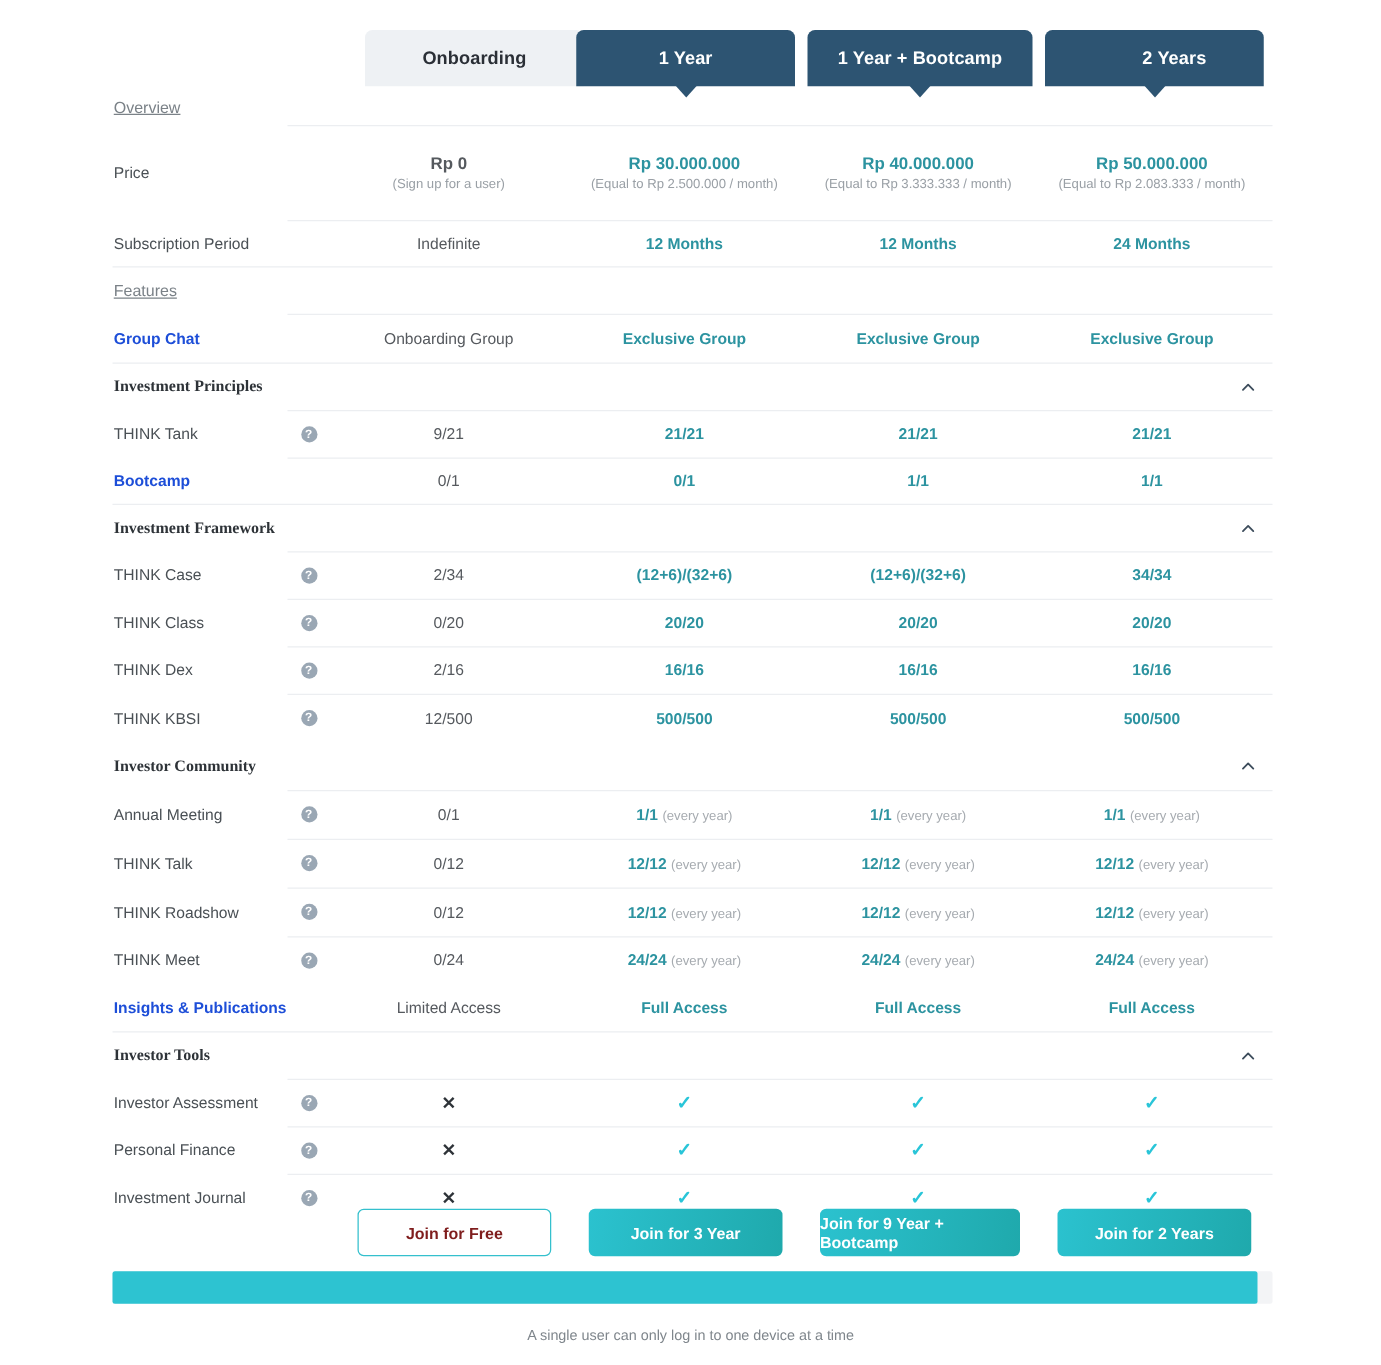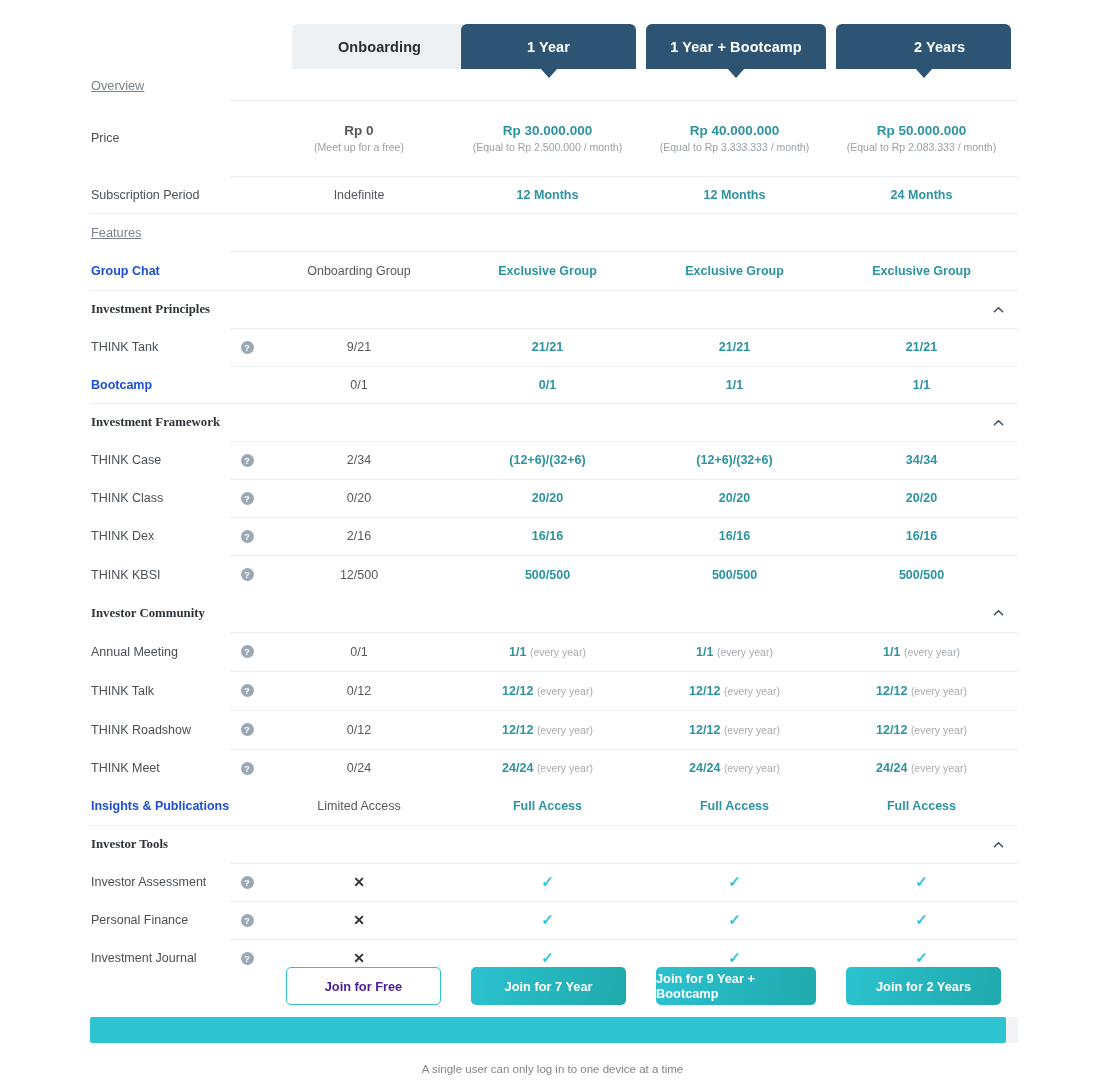--- a/index.html
+++ b/index.html
@@ -82,21 +82,21 @@
   }
   .chev svg { display: block; }
 
   
   .ctas { position: absolute; left: 0; top: 967px; width: 1105px; height: 40px; }
   .cta {
     position: absolute; top: 0; height: 38px; border-radius: 5px;
     display: flex; align-items: center; justify-content: center;
     font-size: 12.8px; font-weight: bold; cursor: pointer;
   }
-  .cta.outline { background: #ffffff; border: 1.6px solid #34c0cd; color: #4c1d95; }
+  .cta.outline { background: #ffffff; border: 1.6px solid #34c0cd; color: #7f1d1d; }
   .cta.filled {
     background: linear-gradient(100deg, #2bc2cf 0%, #1fa9ac 100%);
     color: #ffffff; border: none;
   }
   .cta-col0 { left: 286px; width: 155px; }
   .cta-col1 { left: 471px; width: 155px; }
   .cta-col2 { left: 656px; width: 160px; }
   .cta-col3 { left: 846px; width: 155px; }
 
   
@@ -141,21 +141,21 @@
 
     <div class="row" style="height:30px">
       <div class="c-label group">Overview</div>
     </div>
 
     <div class="row bordered-partial" style="height:76px">
       <div class="c-label">Price</div>
       <div class="c-help empty"></div>
       <div class="c-val col0">
         <span class="price">Rp 0</span>
-        <span class="sub">(Meet up for a free)</span>
+        <span class="sub">(Sign up for a user)</span>
       </div>
       <div class="c-val teal">
         <span class="price">Rp 30.000.000</span>
         <span class="sub">(Equal to Rp 2.500.000 / month)</span>
       </div>
       <div class="c-val teal">
         <span class="price">Rp 40.000.000</span>
         <span class="sub">(Equal to Rp 3.333.333 / month)</span>
       </div>
       <div class="c-val teal">
@@ -432,21 +432,21 @@
       </div>
     </div>
 
   </div>
 
   <div class="ctas">
     <div class="cta outline cta-col0">
       <span>Join for Free</span>
     </div>
     <div class="cta filled cta-col1">
-      <span>Join for 7 Year</span>
+      <span>Join for 3 Year</span>
     </div>
     <div class="cta filled cta-col2">
       <span>Join for 9 Year + Bootcamp</span>
     </div>
     <div class="cta filled cta-col3">
       <span>Join for 2 Years</span>
     </div>
   </div>
 
   <div class="scroll-track">

